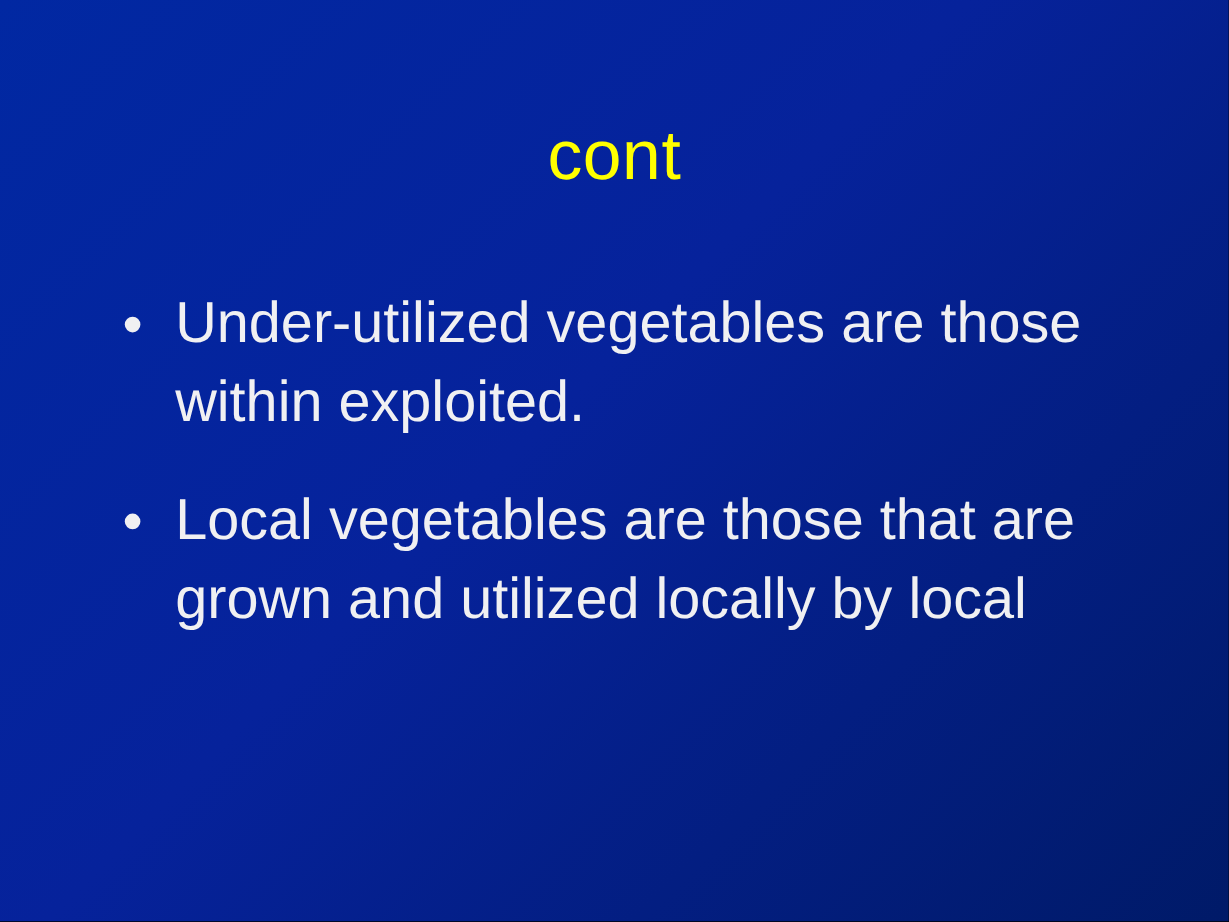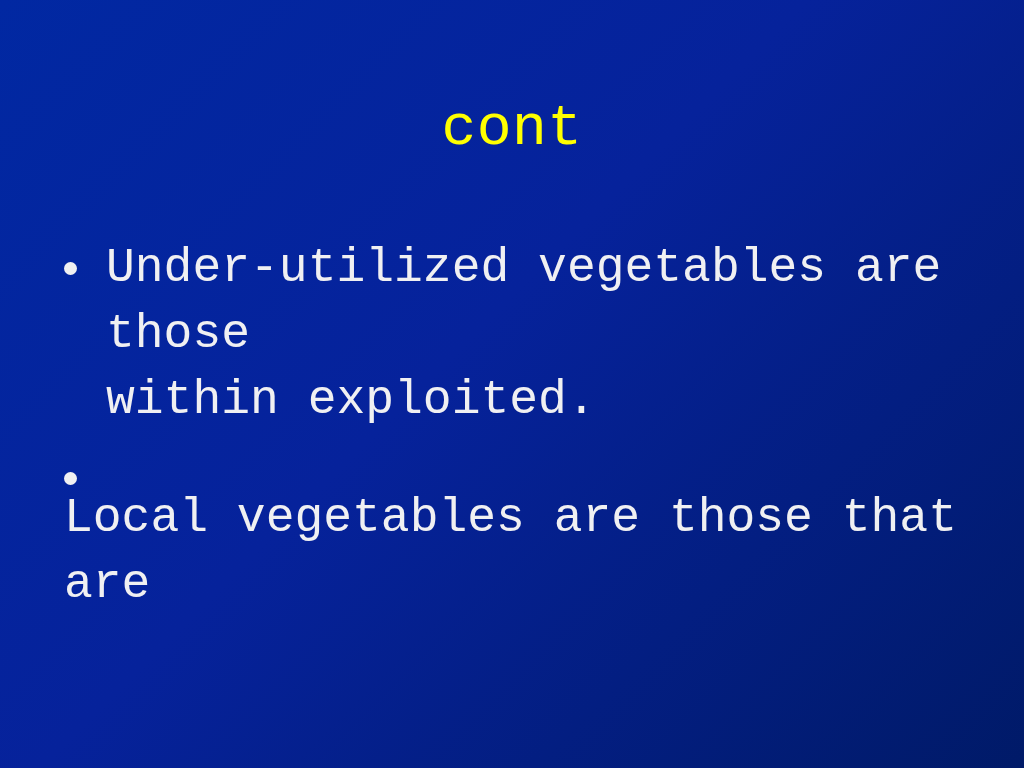--- a/index.html
+++ b/index.html
@@ -9,42 +9,41 @@
     --title-color:#FFFF00;
     --text-color:#F0F0F2;
   }
   *{margin:0;padding:0;box-sizing:border-box;}
   html,body{width:1024px;height:768px;background:#000;}
   .slide{
     position:relative;
     width:1024px;height:768px;
     overflow:hidden;
     background:linear-gradient(135deg,var(--bg-from) 0%,var(--bg-mid) 45%,var(--bg-to) 100%);
-    font-family:Liberation Mono, monospace;
+    font-family:Liberation Sans, sans-serif;
   }
   .title{
     margin-top:96px;
     text-align:center;
     font-size:58px;
     font-weight:normal;
     letter-spacing:0.5px;
     color:var(--title-color);
   }
   .bullets{
     margin-top:74px;
-    padding-left:64px;
+    padding-left:104px;
     padding-right:40px;
   }
   .bullet{
     display:flex;
     align-items:flex-start;
   }
   .bullet + .bullet{
-    margin-top:12px;
-    flex-direction:column;
+    margin-top:32px;
   }
   .marker{
     flex:0 0 auto;
     width:13px;height:13px;
     border-radius:50%;
     background:var(--text-color);
     margin-top:27px;
     margin-right:29px;
   }
   .lines{
@@ -68,17 +67,18 @@
       <div class="lines">
         <span class="line">Under-utilized vegetables are those</span>
         <span class="line">within exploited.</span>
       </div>
     </div>
 
     <div class="bullet">
       <span class="marker"></span>
       <div class="lines">
         <span class="line">Local vegetables are those that are</span>
+        <span class="line">grown and utilized locally by local</span>
       </div>
     </div>
 
   </div>
 </div>
 
 </body></html>

